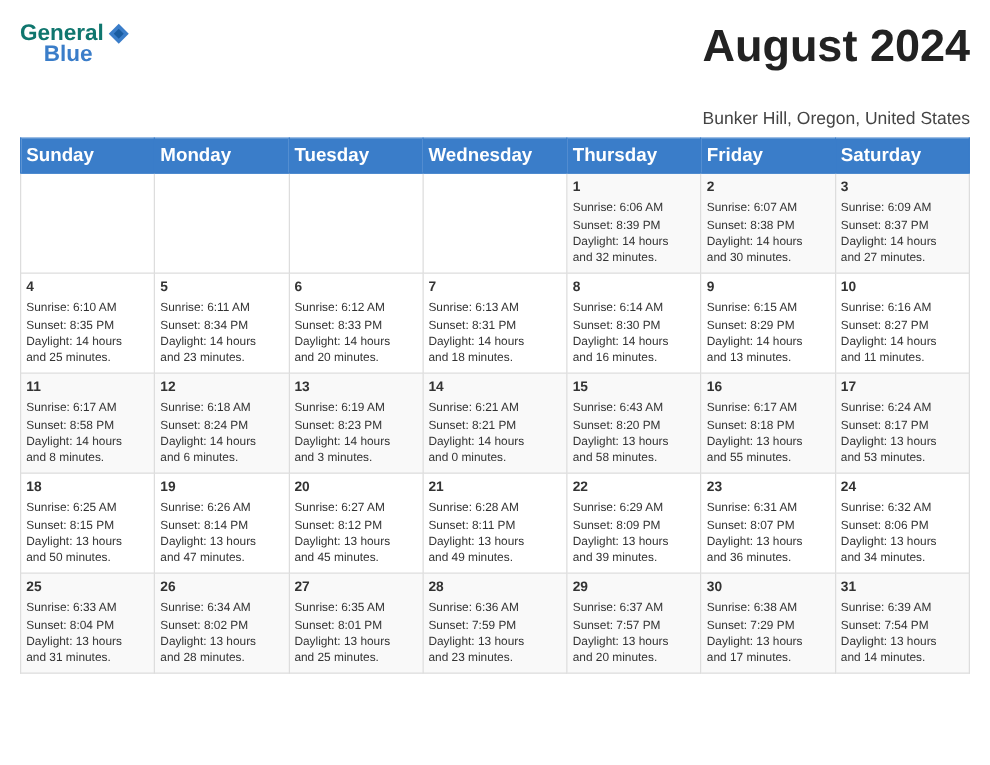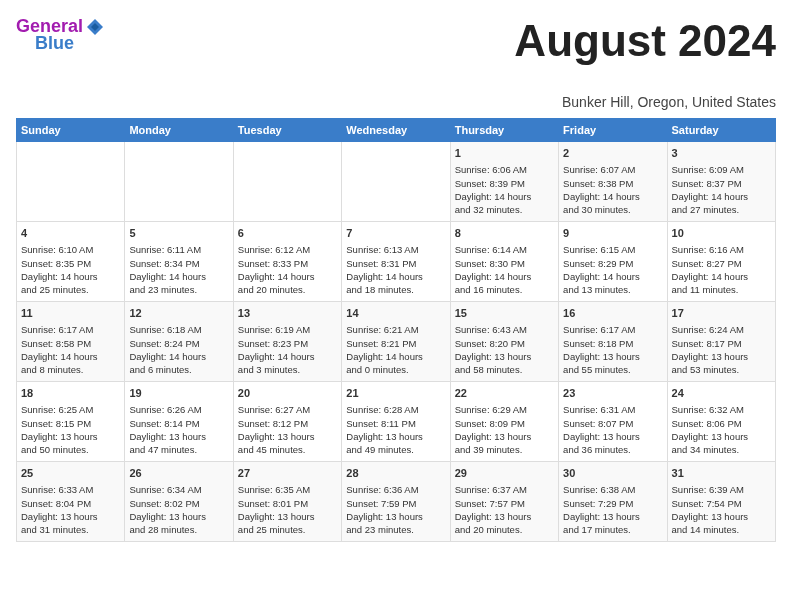--- a/index.html
+++ b/index.html
@@ -18,42 +18,42 @@
     }
     .logo {
       display: flex;
       flex-direction: column;
       align-items: flex-start;
     }
     .title-area {
       text-align: right;
     }
     .main-title {
-      font-size: 44px;
+      font-size: 36px;
       font-weight: bold;
       color: #222;
     }
     .subtitle {
       font-size: 14px;
       color: #444;
       margin-top: 28px;
     }
     table {
       width: 100%;
       border-collapse: collapse;
       font-size: 10px;
     }
     thead tr {
       background-color: #3a7dc9;
       color: #fff;
     }
     thead th {
       padding: 5px 4px;
       text-align: left;
-      font-size: 11px;
+      font-size: 15px;
       border: 1px solid #3a7dc9;
     }
     tbody tr {
       border-bottom: 1px solid #ccc;
     }
     tbody td {
       border: 1px solid #ddd;
       vertical-align: top;
       padding: 4px;
       height: 80px;
@@ -75,21 +75,21 @@
     .empty-cell {
       background-color: #fff !important;
     }
   </style>
 </head>
 <body>
 
 <div class="header-area">
   <div class="logo">
     <div style="display:flex; align-items:center; gap:2px;">
-      <span style="font-size:18px; font-weight:bold; color:#a21caf;text-align:right;">General</span>
+      <span style="font-size:18px; font-weight:bold; color:#0f766e;text-align:right;">General</span>
       <svg width="20" height="20" viewBox="0 0 20 20">
         <polygon points="10,2 18,10 10,18 2,10" fill="#3a7dc9"></polygon>
         <polygon points="10,6 14,10 10,14 6,10" fill="#1a5ca0"></polygon>
       </svg>
     </div>
     <span style="font-size:18px; font-weight:bold; color:#3a7dc9; margin-top:-4px;margin-left:19px;">Blue</span>
   </div>
   <div class="title-area">
     <div class="main-title">August 2024</div>
     <div class="subtitle">Bunker Hill, Oregon, United States</div>

